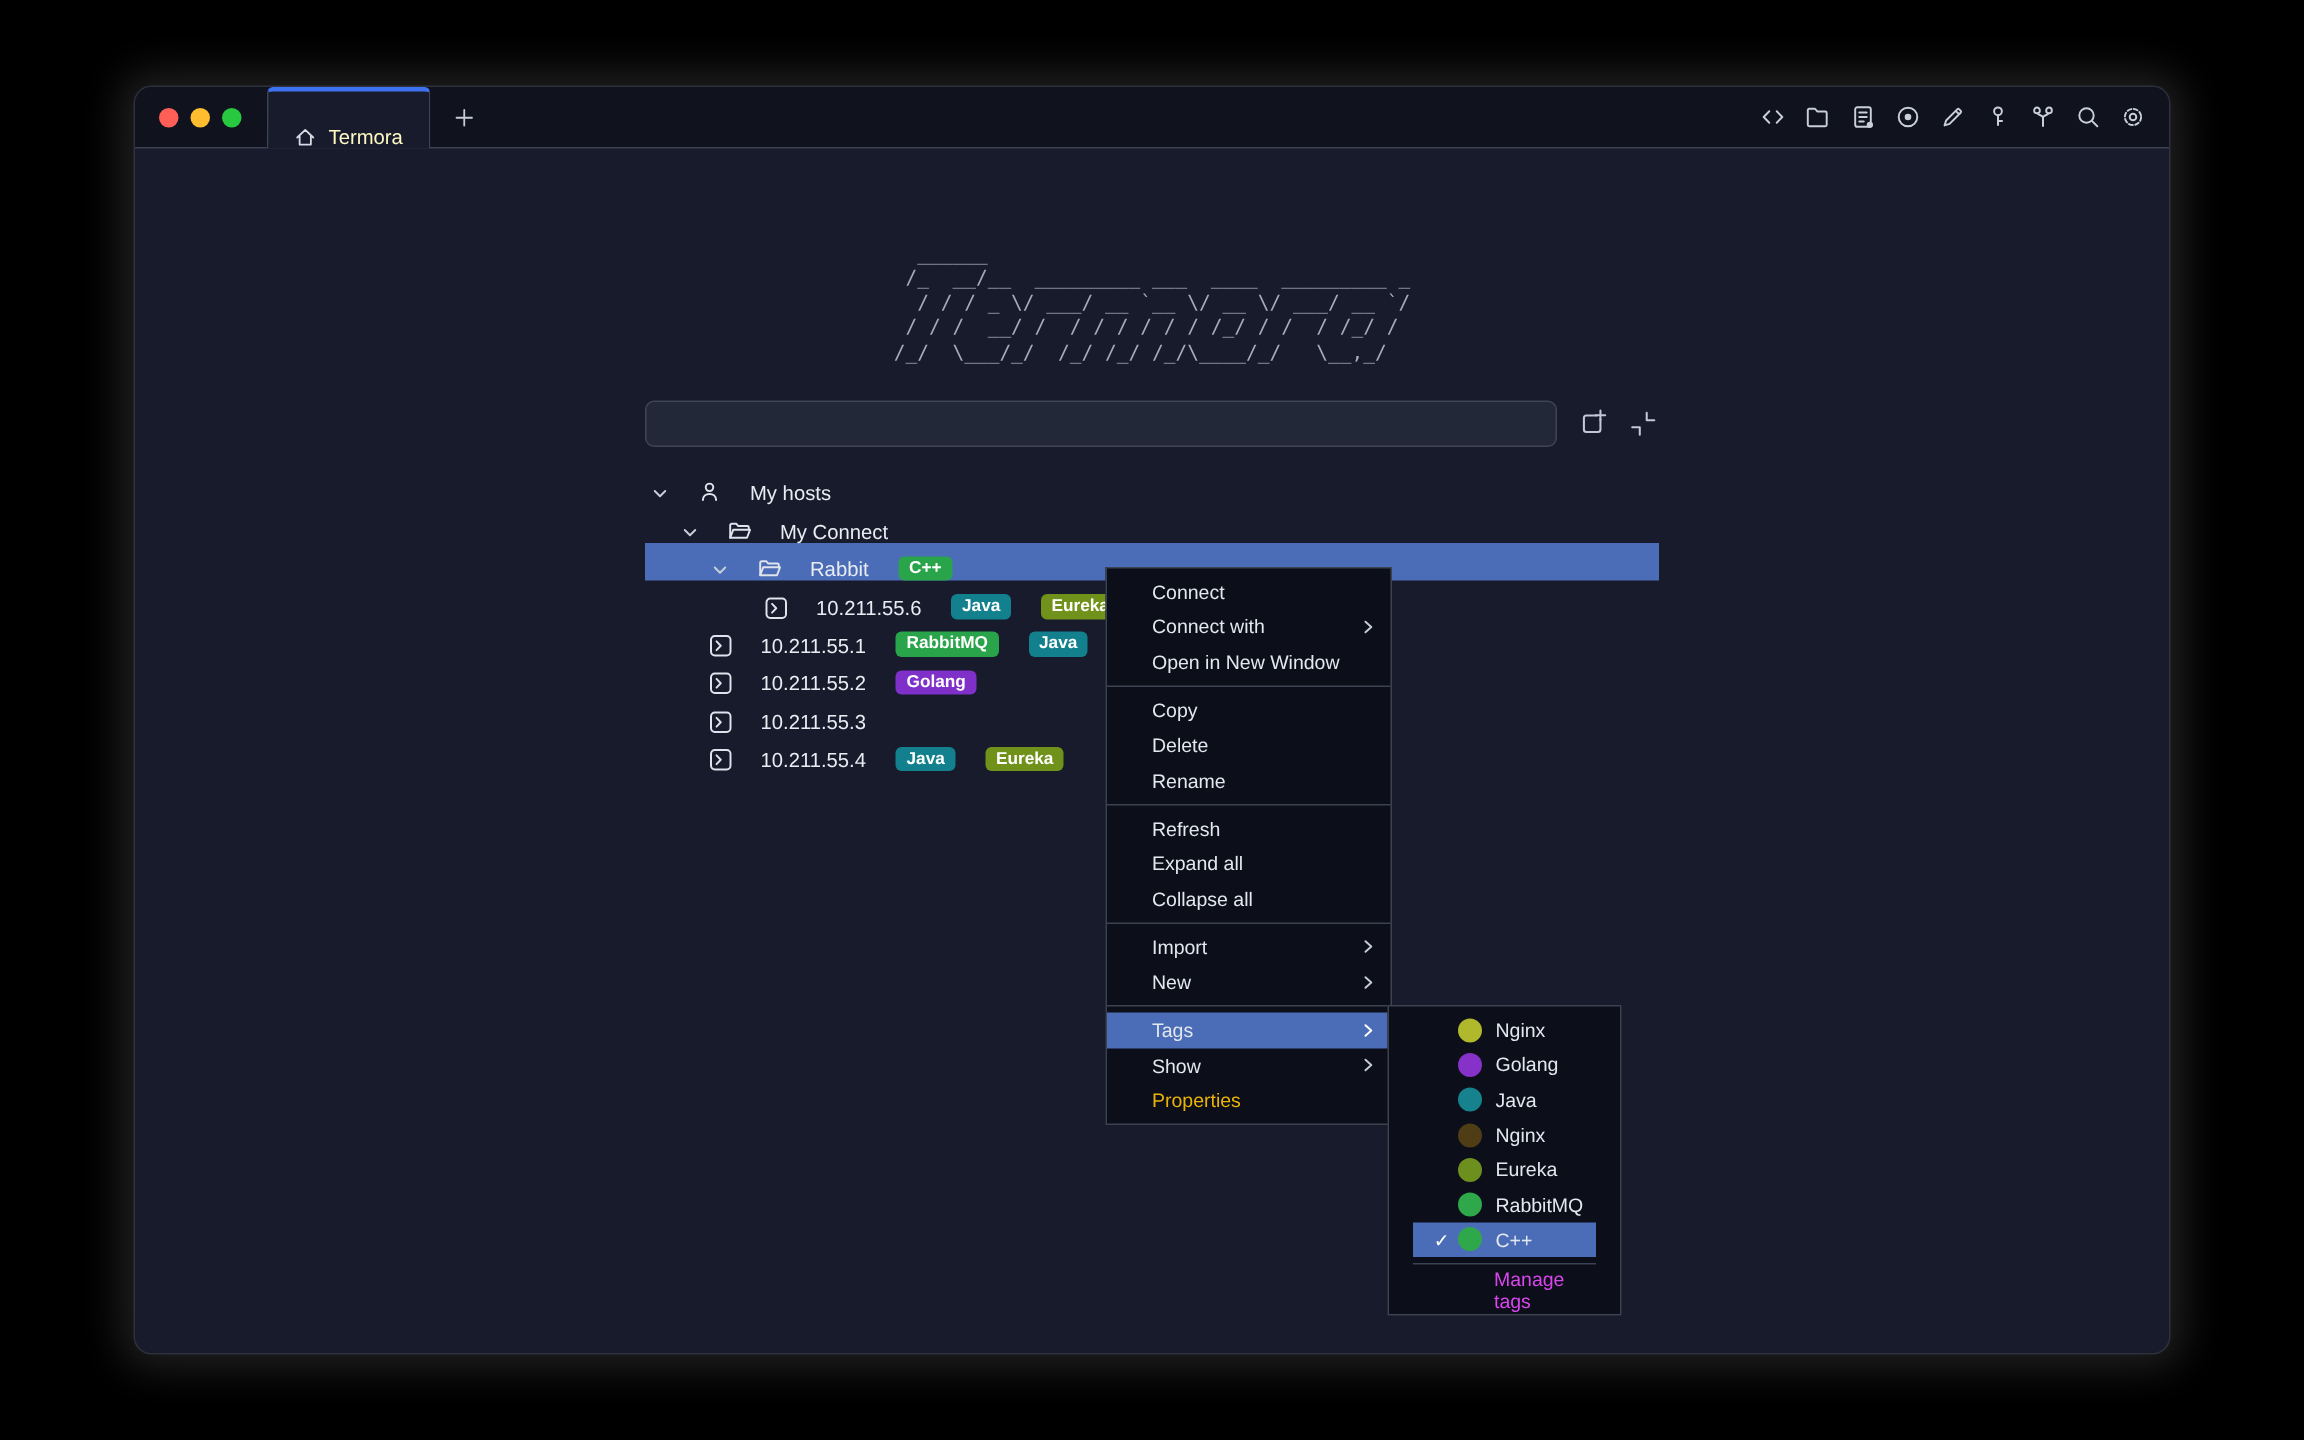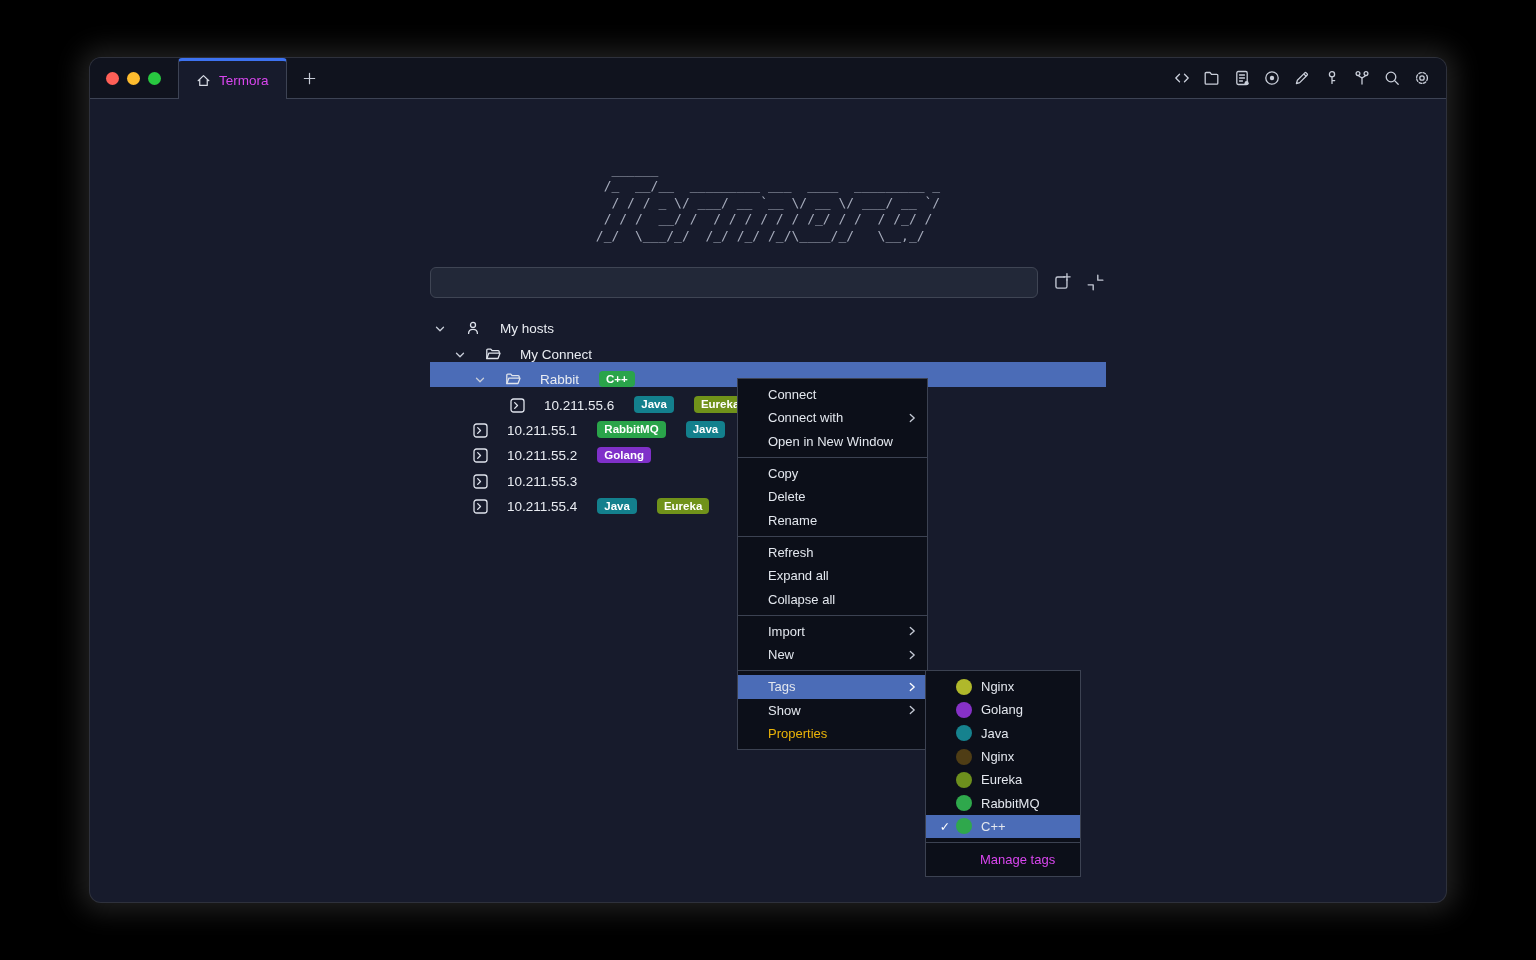--- a/index.html
+++ b/index.html
@@ -11,24 +11,24 @@
   .window{position:absolute;left:90px;top:58px;width:1356px;height:844px;background:#171b2c;
           border-radius:11px;overflow:hidden;
           box-shadow:0 0 0 1px #2e313c,0 0 26px 10px rgba(105,105,105,.30),0 18px 60px rgba(0,0,0,.85);}
 
   
   .tabbar{position:absolute;top:0;left:0;right:0;height:40px;background:#10131e;
           border-bottom:1px solid #3d4354;display:flex;align-items:stretch;}
   .lights{display:flex;align-items:center;gap:8px;padding:0 17px 0 16px;}
   .light{width:13px;height:13px;border-radius:50%;}
   .light.r{background:#ff5f57;}.light.y{background:#febc2e;}.light.g{background:#28c840;}
-  .tab{display:flex;align-items:center;gap:8px;padding:0 17px;background:#171b2c;
+  .tab{display:flex;align-items:flex-end;gap:8px;padding:0 17px;background:#171b2c;
        border-left:1px solid #3d4354;border-right:1px solid #3d4354;
        border-top:3px solid #3d72f0;border-radius:4px 4px 0 0;margin-bottom:-1px;
-       color:#d946ef;font-size:13.5px;}
+       color:#fef9c3;font-size:13.5px;}
   .tab .ticn{color:#d6dae3;}
   .newtab{display:flex;align-items:center;padding:0 15px;color:#c6cbd6;}
   .ticons{margin-left:auto;display:flex;align-items:center;gap:11px;padding-right:15px;color:#c9ced9;}
   .tbtn{width:19px;height:19px;display:flex;align-items:center;justify-content:center;}
 
   
   .ascii{position:absolute;top:104px;left:50%;transform:translateX(-50%);
          font-family:"DejaVu Sans Mono",monospace;font-size:13px;line-height:16.4px;
          color:#a6acbc;white-space:pre;margin:0;}
 
@@ -51,21 +51,21 @@
 
   
   .cmenu{position:absolute;left:647px;top:320px;width:191px;background:#0c0f19;
          border:1px solid #3c4252;padding:4px 0;box-sizing:border-box;z-index:5;}
   .mitem{height:23.3px;display:flex;align-items:center;padding:0 9px 0 30px;font-size:13px;color:#e3e7ee;}
   .mitem .arrow{margin-left:auto;color:#c6cbd6;display:flex;}
   .msep{border-top:1px solid #3c4252;margin:4px 0;}
   .dim{color:#eab308;}
 
   .smenu{position:absolute;left:835px;top:612px;width:156px;background:#0c0f19;
-         border:1px solid #3c4252;padding:4px 0;box-sizing:border-box;z-index:6;}
+         border:1px solid #3c4252;padding:4px 16px;box-sizing:border-box;z-index:6;}
   .sitem{height:23.3px;display:flex;align-items:center;padding:0 8px;font-size:13px;color:#e3e7ee;}
   .check{width:22px;text-align:center;font-size:12.5px;color:#fff;flex:none;}
   .dot{width:16px;height:16px;border-radius:50%;margin-right:9px;flex:none;}
   .sfooter{height:25px;display:flex;align-items:center;padding-left:54px;font-size:13px;color:#d946ef;}
 </style>
 </head>
 <body>
 
 <div class="window">
 

